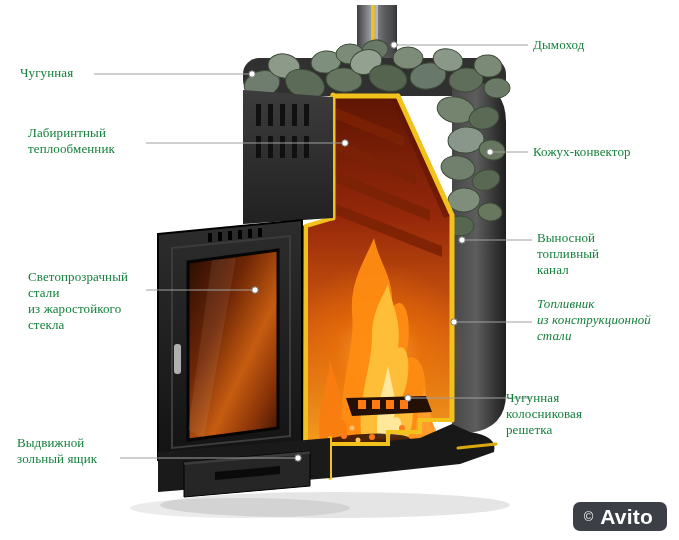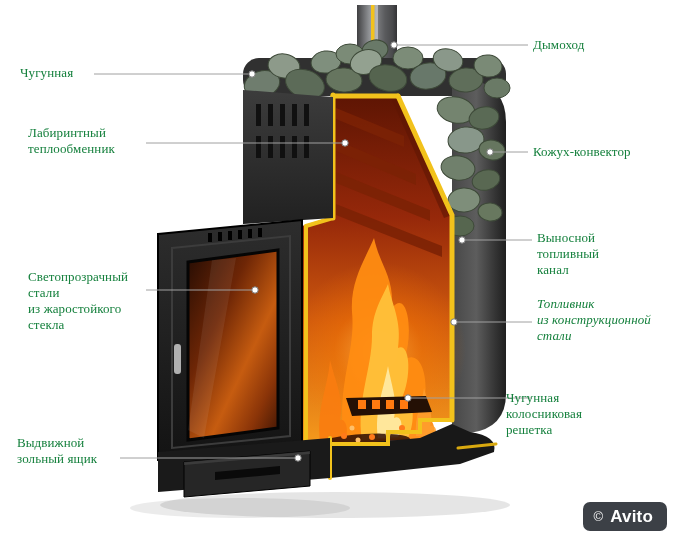--- a/index.html
+++ b/index.html
@@ -12,21 +12,21 @@
     white-space:pre-line;letter-spacing:.1px;
   }
   #illustration,#leaders{position:absolute;left:0;top:0;}
   .wm{
     position:absolute;right:12px;bottom:9px;height:29px;
     display:flex;align-items:center;gap:7px;padding:0 14px 0 11px;
     background:rgba(26,30,38,.85);border-radius:7px;
     font-family:"Liberation Sans",sans-serif;color:#ffffff;
   }
   .wm .c{font-size:13px;opacity:.95;}
-  .wm .b{font-size:17px;font-weight:bold;letter-spacing:.2px;}
+  .wm .b{font-size:21px;font-weight:bold;letter-spacing:.2px;}
 </style>
 </head>
 <body>
 
 <div id="stage">
 
   <svg id="illustration" width="679" height="540" viewBox="0 0 679 540">
     <defs>
       <linearGradient id="metalGrad" x1="0" y1="0" x2="1" y2="0">
         <stop offset="0" stop-color="#3f3f41"></stop>

